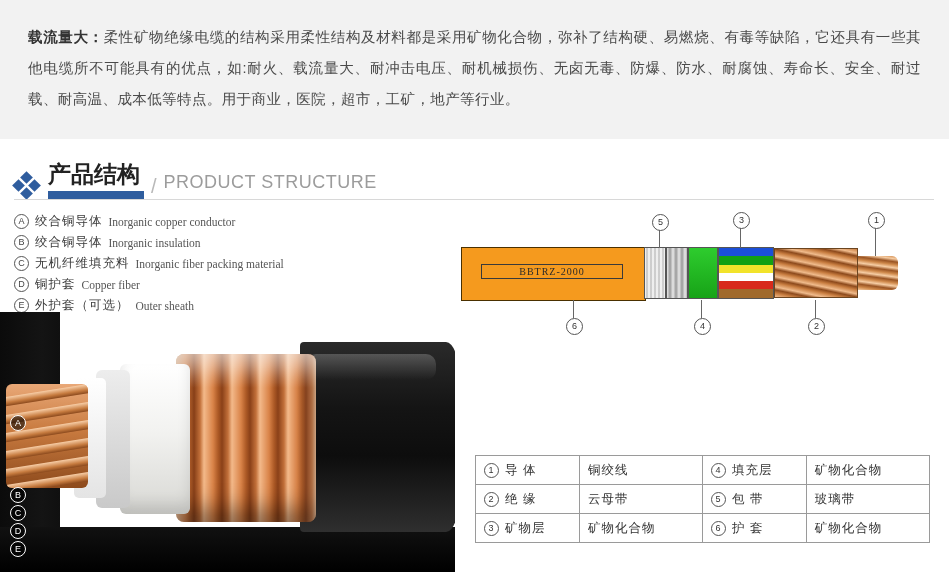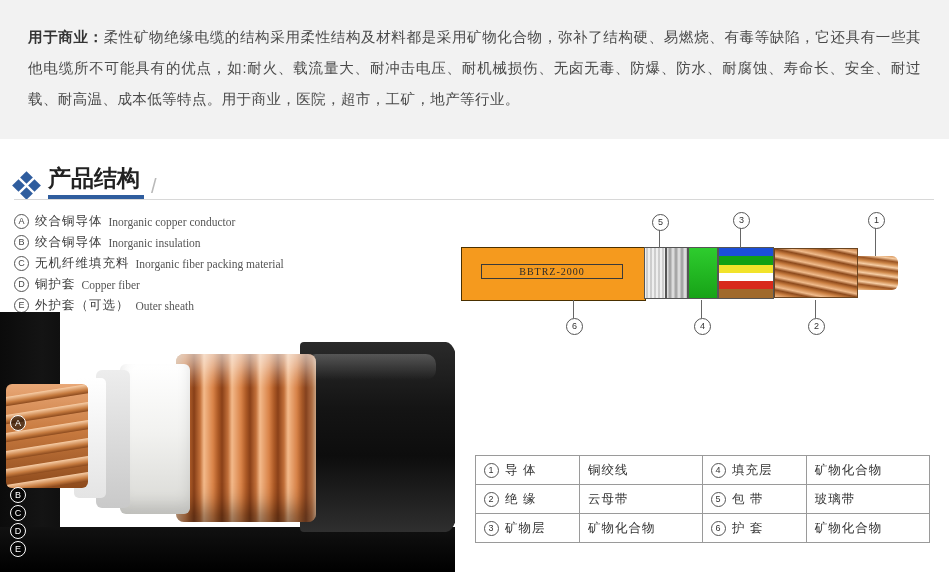--- a/index.html
+++ b/index.html
@@ -60,21 +60,21 @@
   .diamond-icon i.d1 { left: 0px;  top: 8px; }
   .diamond-icon i.d2 { left: 8px;  top: 0px; }
   .diamond-icon i.d3 { left: 8px;  top: 16px; }
   .diamond-icon i.d4 { left: 16px; top: 8px; }
 
   .sec-cn {
     font-size: 23px;
     color: #222;
     font-weight: bold;
     line-height: 26px;
-    border-bottom: 4px solid #404040;
+    border-bottom: 8px solid #404040;
     padding: 0 4px 4px 0;
   }
   .sec-sep {
     font-size: 20px;
     color: #b9b9b9;
     margin: 0 7px 0 7px;
     line-height: 26px;
   }
   .sec-en {
     font-size: 18px;
@@ -390,33 +390,34 @@
     text-align: center;
     margin-right: 6px;
     flex: none;
   }
 </style>
 </head>
 <body>
 
 <div class="desc-panel">
   <div class="desc-text">
-    <b>用于商业：</b><span>柔性矿物绝缘电缆的结构采用柔性结构及材料都是采用矿物化合物，弥补了结构硬、易燃烧、有毒等缺陷，它还具有一些其他电缆所不可能具有的优点，如:耐火、载流量大、耐冲击电压、耐机械损伤、无卤无毒、防爆、防水、耐腐蚀、寿命长、安全、耐过载、耐高温、成本低等特点。用于商业，医院，超市，工矿，地产等行业。</span>
+    <b>载流量大：</b><span>柔性矿物绝缘电缆的结构采用柔性结构及材料都是采用矿物化合物，弥补了结构硬、易燃烧、有毒等缺陷，它还具有一些其他电缆所不可能具有的优点，如:耐火、载流量大、耐冲击电压、耐机械损伤、无卤无毒、防爆、防水、耐腐蚀、寿命长、安全、耐过载、耐高温、成本低等特点。用于商业，医院，超市，工矿，地产等行业。</span>
   </div>
 </div>
 
 <div class="section-head">
   <span class="diamond-icon">
     <i class="d1" style="background: rgb(47, 93, 158);"></i>
       <i class="d2" style="background: rgb(47, 93, 158);"></i>
       <i class="d3" style="background: rgb(47, 93, 158);"></i>
       <i class="d4" style="background: rgb(47, 93, 158);"></i>
   </span>
   <span class="sec-cn" style="border-bottom-color: rgb(47, 93, 158);">产品结构</span>
   <span class="sec-sep">/</span>
+  <span class="sec-en">PRODUCT STRUCTURE</span>
 </div>
 <div class="head-rule"></div>
 
 <div class="content">
 
   <div class="legend">
     <div class="legend-row">
       <span class="circ">A</span>
       <span class="lg-cn">绞合铜导体</span>
       <span class="lg-en">Inorganic copper conductor</span>

